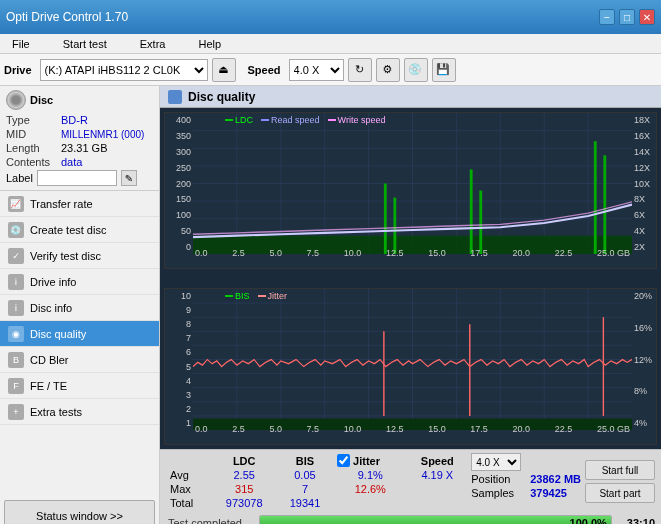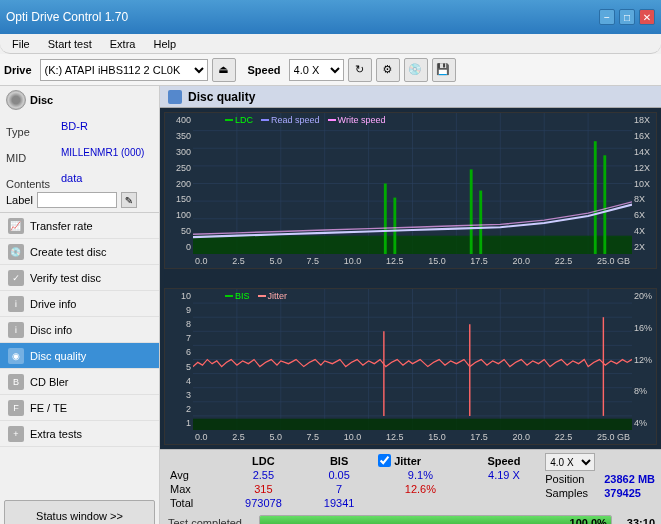--- a/index.html
+++ b/index.html
@@ -38,22 +38,21 @@
     .title-bar-btn.close { background: #e05050; }
 
     
     .menu-bar {
       background: #f0f0f0;
       height: 20px;
       display: flex;
       align-items: center;
       padding: 0 4px;
       border-bottom: 1px solid #ccc;
-      gap: 2px;
-      border-radius: 10px;
+      gap: 17px;
     }
     .menu-item {
       padding: 2px 8px;
       cursor: pointer;
       font-size: 11px;
     }
 
     
     .toolbar {
       background: #f5f5f5;
@@ -124,21 +123,21 @@
       border-radius: 50%;
       border: 1px solid #999;
     }
     .disc-title { font-weight: bold; font-size: 11px; }
     .disc-row {
       display: flex;
       align-items: center;
       margin-bottom: 2px;
       font-size: 11px;
     }
-    .disc-key { width: 55px; color: #333; margin-top: 12px; }
+    .disc-key { width: 55px; color: #333; }
     .disc-val { color: #0000cc; font-weight: 500; }
     .disc-val-black { color: #000; }
     .label-input-row {
       display: flex; align-items: center; gap: 4px; margin-top: 2px;
     }
     .label-text { font-size: 11px; }
     .label-input {
       width: 80px; height: 16px; border: 1px solid #aaa; font-size: 10px;
     }
     .label-btn {
@@ -370,21 +369,21 @@
     }
     .chart-inner {
       position: absolute;
       left: 28px;
       right: 24px;
       top: 0;
       bottom: 14px;
     }
     .chart-x-labels {
       position: absolute;
-      bottom: 0;
+      bottom: 8px;
       left: 28px;
       right: 24px;
       height: 14px;
       display: flex;
       justify-content: space-between;
       align-items: center;
       font-size: 9px;
       color: #ccc;
       padding: 0 2px;
     }
@@ -446,20 +445,24 @@
         <div class="disc-icon"></div>
         <span class="disc-title">Disc</span>
       </div>
       <div class="disc-row">
         <span class="disc-key">Type</span>
         <span class="disc-val">BD-R</span>
       </div>
       <div class="disc-row">
         <span class="disc-key">MID</span>
         <span class="disc-val" style="font-size:10px;">MILLENMR1 (000)</span>
+      </div>
+      <div class="disc-row">
+        <span class="disc-key">Length</span>
+        <span class="disc-val-black">23.31 GB</span>
       </div>
       <div class="disc-row">
         <span class="disc-key">Contents</span>
         <span class="disc-val">data</span>
       </div>
       <div class="label-input-row">
         <span class="label-text">Label</span>
         <input class="label-input" type="text" style="">
         <div class="label-btn">✎</div>
       </div>
@@ -735,20 +738,24 @@
           <div class="sp-row">
             <span class="sp-label">Position</span>
             <span class="sp-val">23862 MB</span>
           </div>
           <div class="sp-row">
             <span class="sp-label">Samples</span>
             <span class="sp-val">379425</span>
           </div>
         </div>
 
+        <div class="action-btns">
+          <button class="action-btn">Start full</button>
+          <button class="action-btn">Start part</button>
+        </div>
       </div>
 
       <div style="display:flex; align-items:center; gap:15px; margin-top:3px;">
         <span class="status-text">Test completed</span>
         <div class="progress-bar-container" style="flex:1;">
           <div class="progress-bar-fill" style="width:100%;"></div>
           <span class="progress-text">100.0%</span>
         </div>
         <span style="font-size:11px;font-weight:bold;">33:10</span>
       </div>

